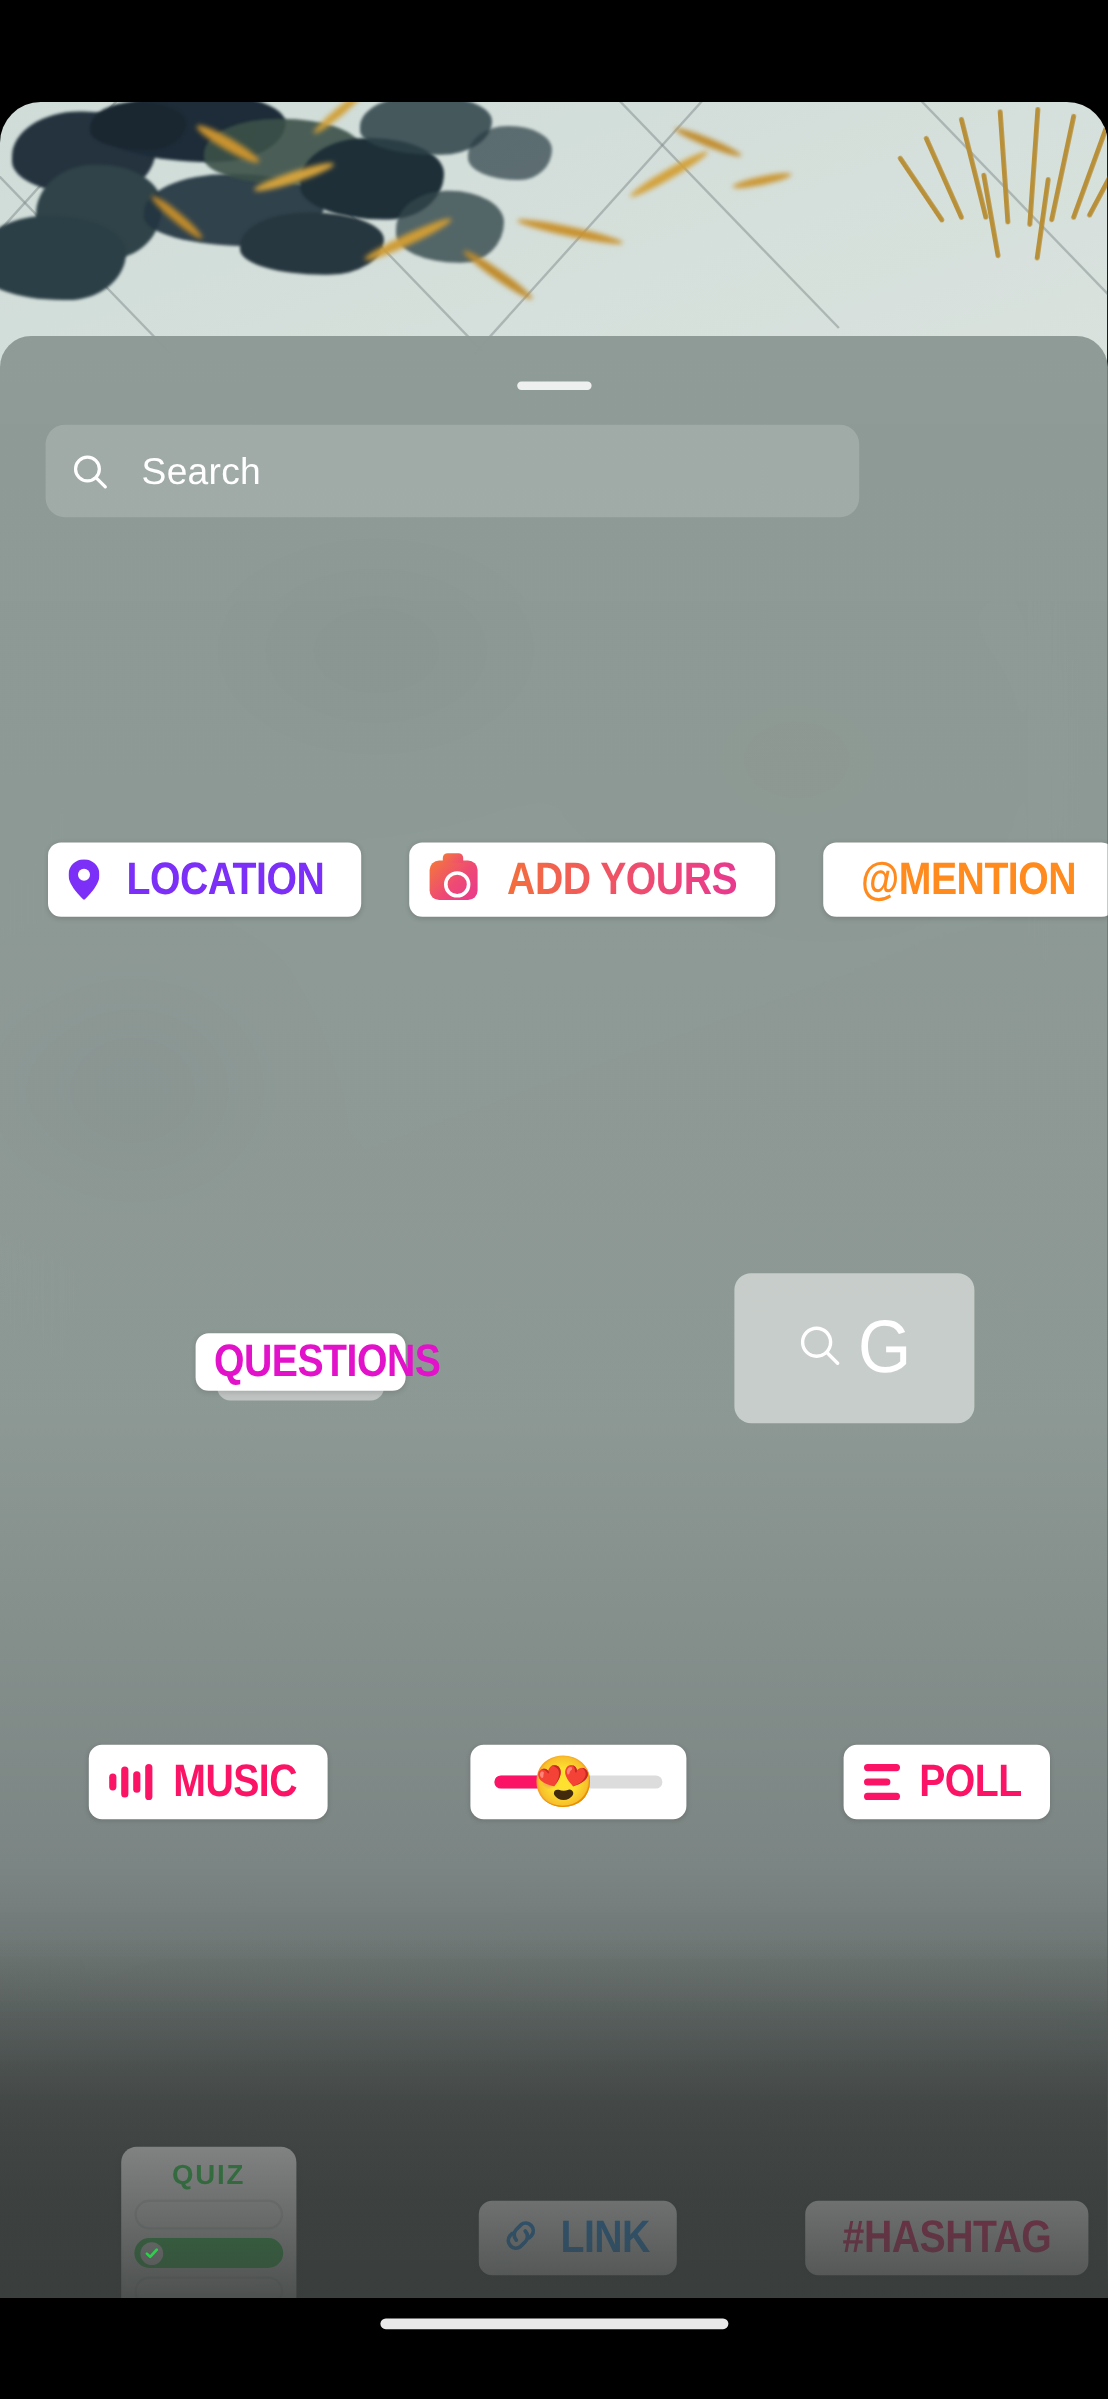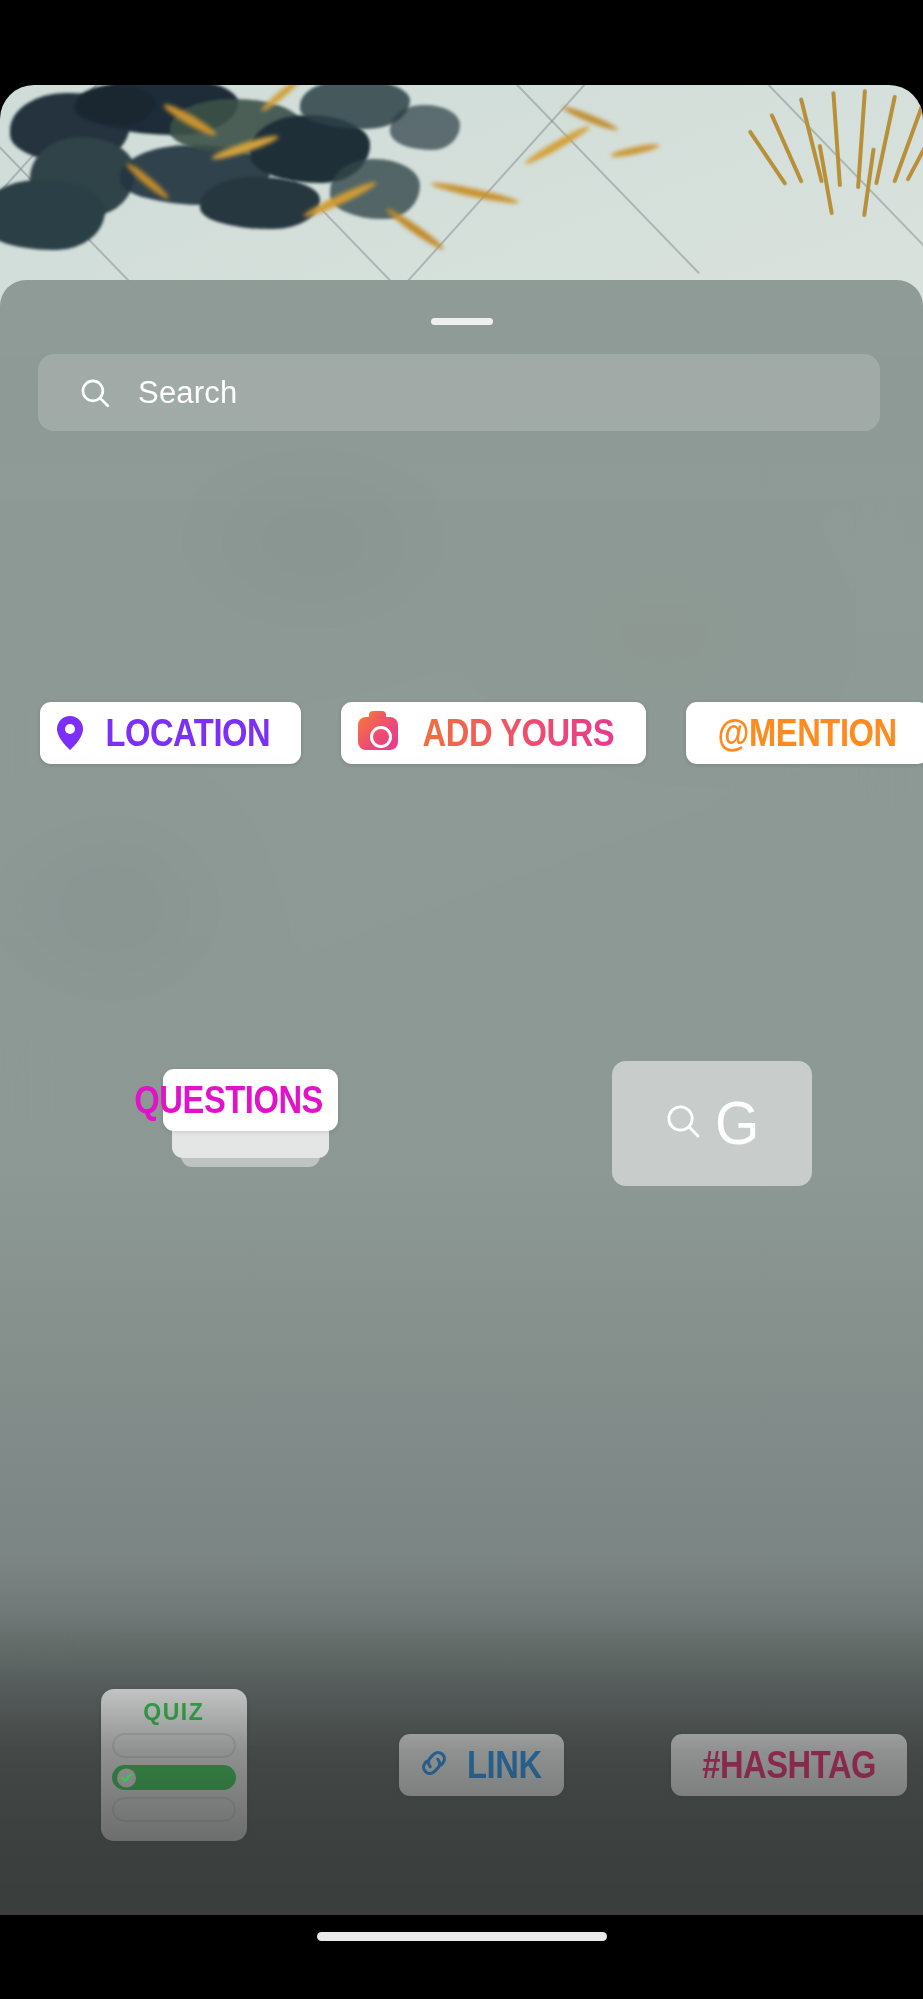--- a/index.html
+++ b/index.html
@@ -52,23 +52,23 @@
     backdrop-filter:blur(28px);
     overflow:hidden;
   }
   #drag-handle {
     position:absolute; left:50%; top:38px; transform:translateX(-50%);
     width:62px; height:7px; border-radius:4px; background:#eef0ef;
   }
 
   
   #search-bar {
-    position:absolute; left:38px; top:74px; width:842px; height:77px;
+    position:absolute; left:38px; top:74px; width:678px; height:77px;
     border-radius:16px; background:rgba(255,255,255,0.16);
-    display:flex; align-items:center; padding:0 40px; gap:26px;
+    display:flex; align-items:center; padding:0 20px; gap:26px;
   }
   #search-icon svg { display:block; }
   #search-placeholder {
     font-size:31px; color:#ffffff; letter-spacing:0.2px;
   }
 
   
   #sticker-grid {
     position:absolute; left:0; top:175px; width:923px;
   }
@@ -148,23 +148,23 @@
   .q-stack { position:relative; width:175px; height:88px; }
   .q-stack .lay3 {
     position:absolute; left:18px; bottom:0; width:139px; height:46px;
     background:#bfc3c2; border-radius:11px;
   }
   .q-stack .lay2 {
     position:absolute; left:9px; bottom:9px; width:157px; height:46px;
     background:#e3e6e5; border-radius:11px;
   }
   .q-stack .lay1 {
-    position:absolute; left:0; bottom:36px; width:175px; height:62px;
+    position:absolute; left:0; bottom:8px; width:175px; height:48px;
     background:#ffffff; border-radius:11px;
-    display:flex; align-items:center; justify-content:flex-end;
+    display:flex; align-items:center; justify-content:flex-start;
     box-shadow:0 1px 4px rgba(0,0,0,0.12);
   }
 
   
   .avatar-wrap { display:flex; flex-direction:column; align-items:center; gap:17px; }
   .avatar-oval {
     width:84px; height:95px; border-radius:50%;
     background:linear-gradient(160deg,#E8577A 0%,#D3479C 45%,#8B50C9 100%);
     display:flex; align-items:center; justify-content:center;
   }
@@ -360,20 +360,55 @@
               </svg>
             </span>
             <span class="gif-g">G</span>
           </div>
         </div>
 
       </div>
 
       <div class="row-gap-3"></div>
 
+      <div class="row">
+
+        <div class="cell">
+          <div class="pill">
+            <span class="wave">
+              <i style="height:14px;"></i>
+                <i style="height:26px;"></i>
+              <i style="height:18px;"></i>
+                <i style="height:30px;"></i>
+            </span>
+            <span class="pill-label c-music">MUSIC</span>
+          </div>
+        </div>
+
+        <div class="cell">
+          <div class="slider-card">
+            <div class="slider-track">
+              <div class="slider-fill"></div>
+            </div>
+            <span class="slider-emoji">😍</span>
+          </div>
+        </div>
+
+        <div class="cell">
+          <div class="pill">
+            <span class="pollbars">
+              <i style="width:30px;"></i>
+                <i style="width:22px;"></i>
+                <i style="width:30px;"></i>
+            </span>
+            <span class="pill-label c-poll">POLL</span>
+          </div>
+        </div>
+
+      </div>
 
       <div class="row-gap-4"></div>
 
       <div class="row" style="height:160px;">
 
         <div class="cell">
           <div class="quiz-card">
             <div class="quiz-title">QUIZ</div>
             <div class="quiz-opt"></div>
             <div class="quiz-opt correct">

